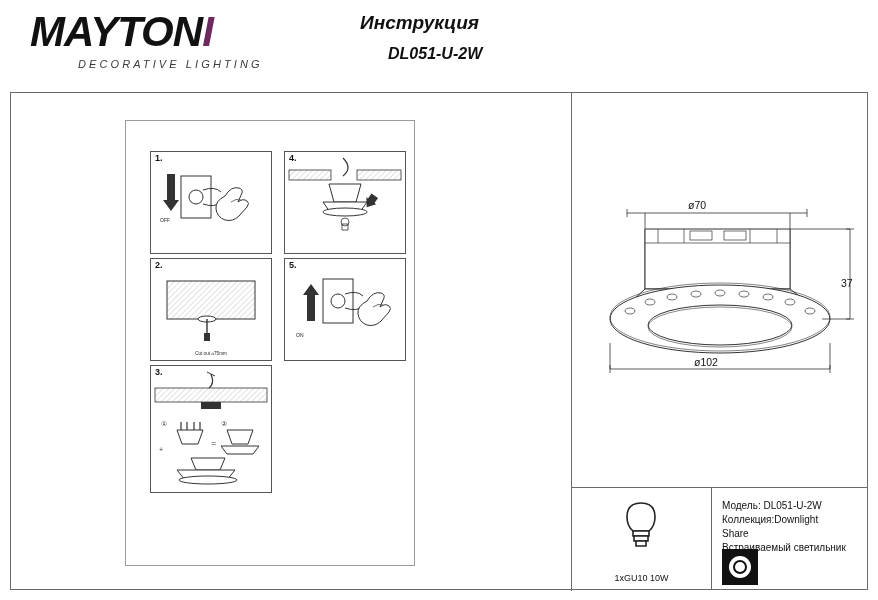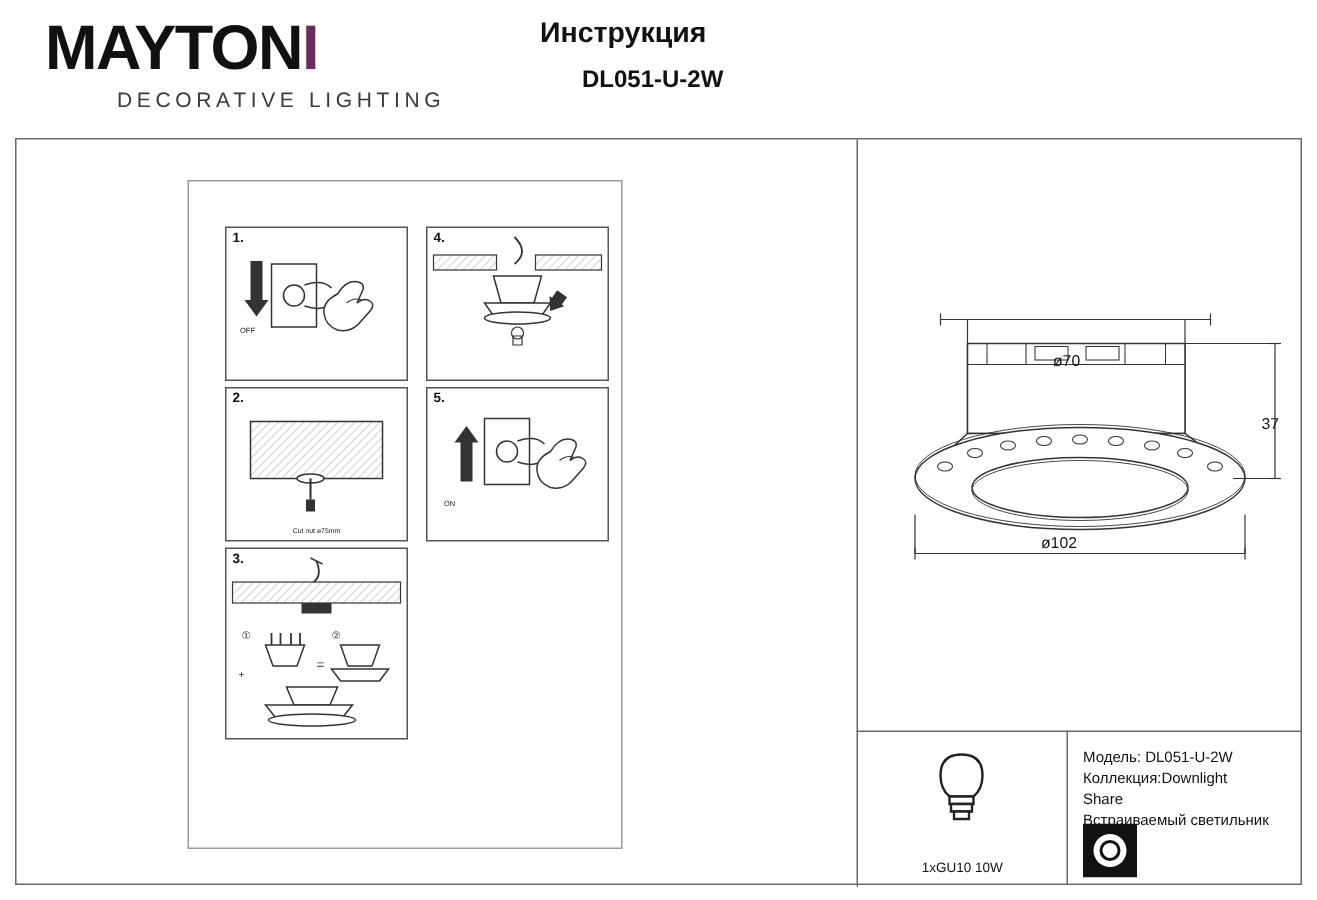--- a/index.html
+++ b/index.html
@@ -15,41 +15,42 @@
     position: relative;
     overflow: hidden;
   }
 
   
   .header {
     position: absolute;
     left: 0; top: 0;
     width: 775px;
     height: 88px;
+    font-style: italic;
   }
   .brand {
     position: absolute;
     left: 30px;
     top: 10px;
     width: 280px;
   }
   .brand-name {
     font-family: "Liberation Sans", sans-serif;
     font-weight: bold;
     font-size: 42px;
     letter-spacing: -1px;
     line-height: 44px;
     color: #111111;
     white-space: nowrap;
   }
   .brand-name .accent {
     color: #6d2a5e;
   }
   .brand-sub {
-    font-size: 14px;
+    font-size: 11px;
     letter-spacing: 3.1px;
     color: #3a3a3a;
     margin-top: 4px;
     margin-left: 48px;
     white-space: nowrap;
   }
   .doc-title {
     position: absolute;
     left: 360px;
     top: 12px;
@@ -148,21 +149,21 @@
     top: 0;
     width: 296px;
     height: 394px;
   }
   .dim-label {
     position: absolute;
     font-size: 10.5px;
     color: #111;
     white-space: nowrap;
   }
-  #dim70  { left: 130px; top: 106px; margin-top: 36px; }
+  #dim70  { left: 116px; top: 106px; }
   #dim102 { left: 122px; top: 263px; }
   #dim37  { left: 269px; top: 184px; }
 
   
   .lamp-cell {
     position: absolute;
     left: 560px;
     top: 394px;
     width: 141px;
     height: 103px;

